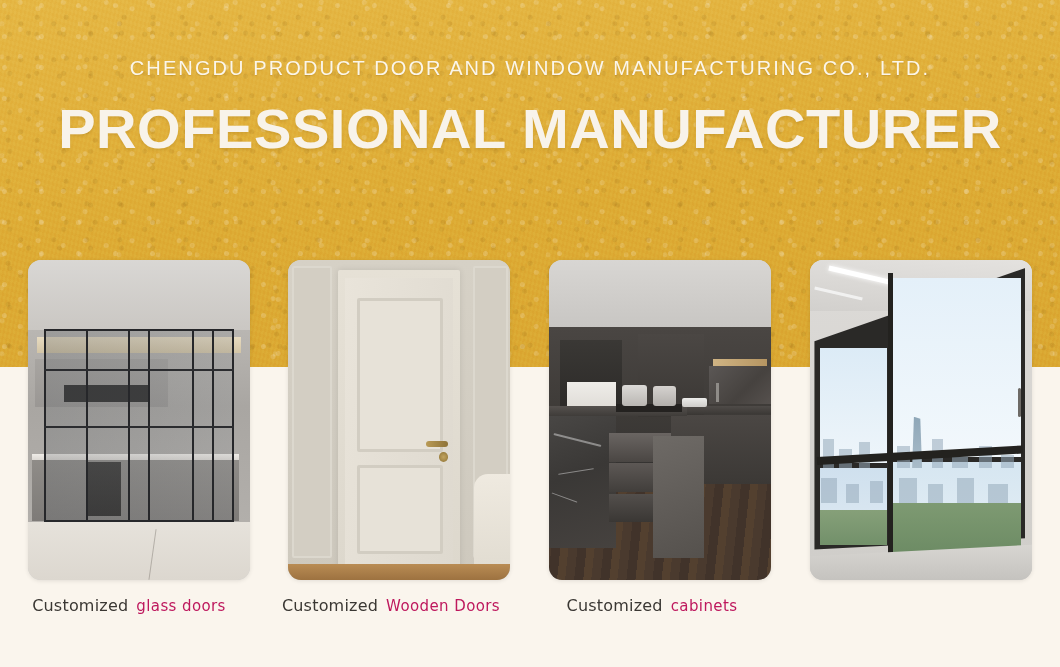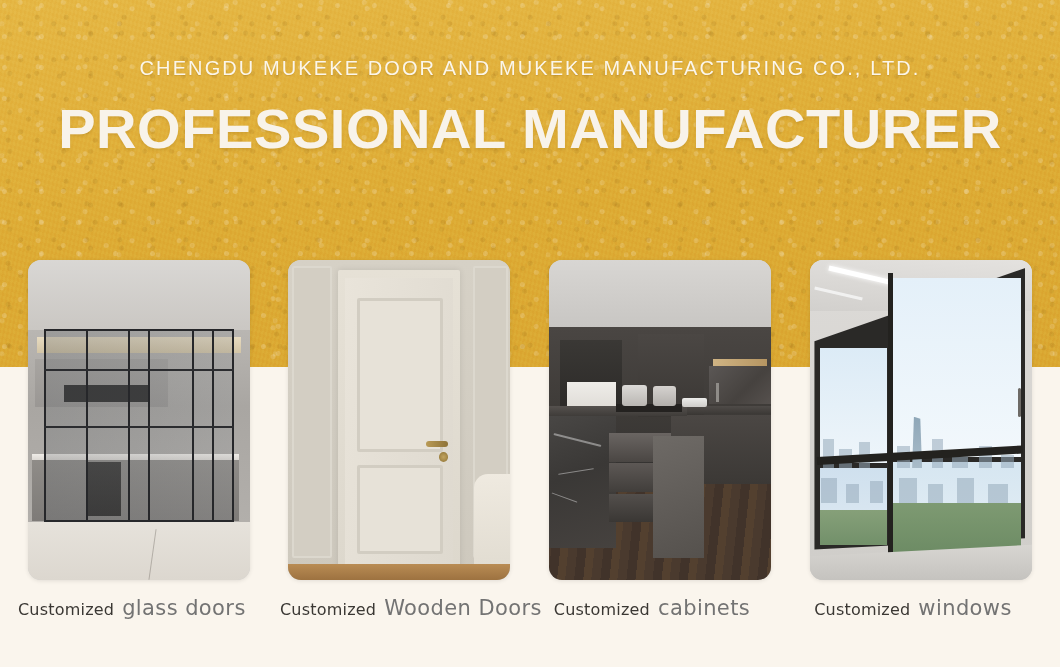--- a/index.html
+++ b/index.html
@@ -187,32 +187,32 @@
     background:linear-gradient(180deg,#d9d7d3,#c5c3bf);
     clip-path:polygon(0 38%,100% 8%,100% 100%,0 100%);}
   .n-handle{position:absolute;left:93.5%;top:40%;width:1.6%;height:9%;
     background:#6d6a66;border-radius:2px;}
 
   
   .cap{position:absolute;top:596px;width:222px;text-align:center;
        white-space:nowrap;z-index:6;color:#1d1b19;}
   .cap .pre{font-size:16px;color:#3a3733;letter-spacing:.2px;
        font-family:"DejaVu Sans",sans-serif;}
-  .cap .main{font-size:21px;color:#737373;letter-spacing:.4px;margin-left:8px;
+  .cap .main{font-size:15px;color:#be185d;letter-spacing:.4px;margin-left:8px;
        font-family:"DejaVu Sans",sans-serif;}
   .p1{left:18px;} .p2{left:280px;} .p3{left:541px;} .p4{left:802px;}
 </style>
 </head>
 <body>
 
 <div class="stage">
 
   <div class="band"></div>
 
-  <div class="hdr kicker">CHENGDU MUKEKE DOOR AND MUKEKE MANUFACTURING CO., LTD.</div>
+  <div class="hdr kicker">CHENGDU PRODUCT DOOR AND WINDOW MANUFACTURING CO., LTD.</div>
   <div class="hdr title">PROFESSIONAL MANUFACTURER</div>
 
   <div class="card c1">
     <div class="art">
       <div class="g-ceil"></div>
         <div class="g-room"></div>
         <div class="g-light"></div>
       <div class="g-upper"></div>
         <div class="g-hood"></div>
       <div class="g-counter"></div>
@@ -314,17 +314,14 @@
 
   <div class="cap p1">
     <span class="pre">Customized</span><span class="main">glass doors</span>
   </div>
   <div class="cap p3">
     <span class="pre">Customized</span><span class="main">cabinets</span>
   </div>
   <div class="cap p2">
     <span class="pre">Customized</span><span class="main">Wooden Doors</span>
   </div>
-  <div class="cap p4">
-    <span class="pre">Customized</span><span class="main">windows</span>
-  </div>
 
 </div>
 
 </body></html>

